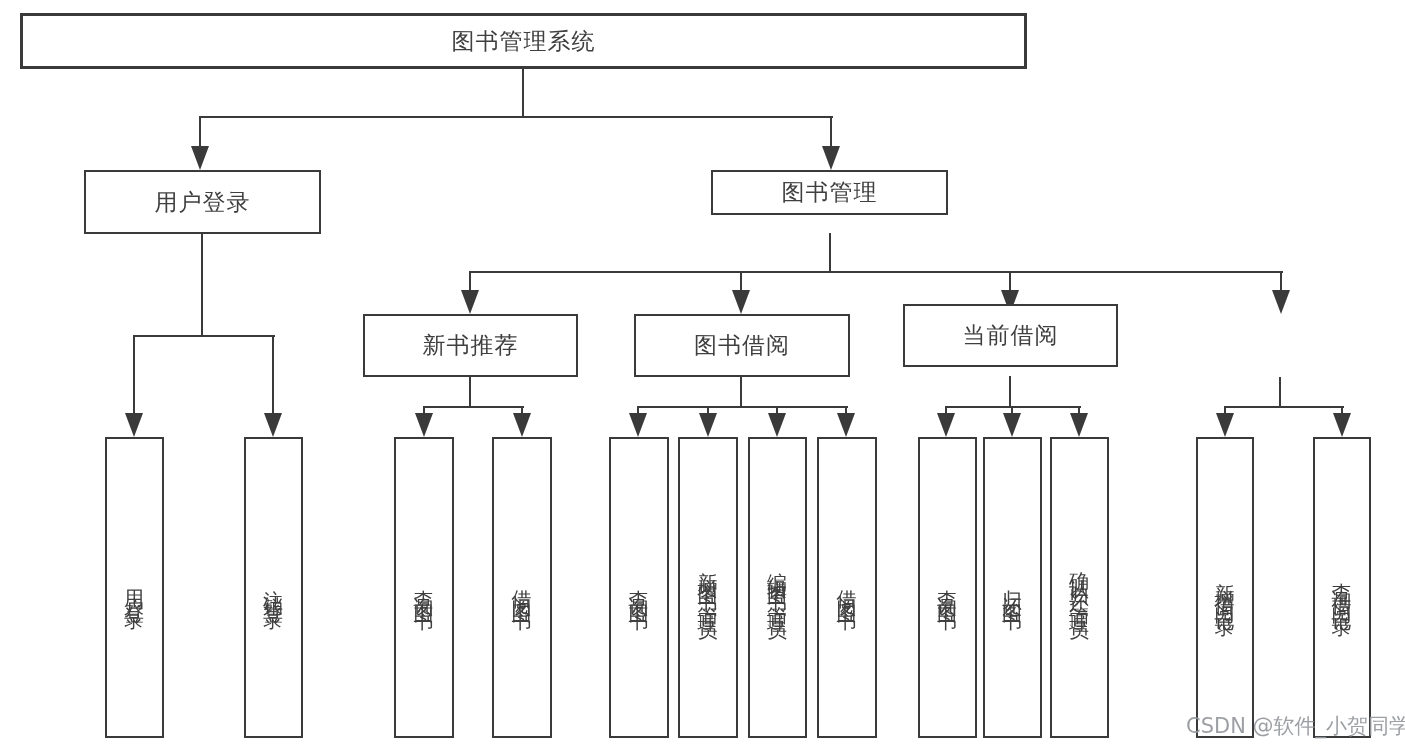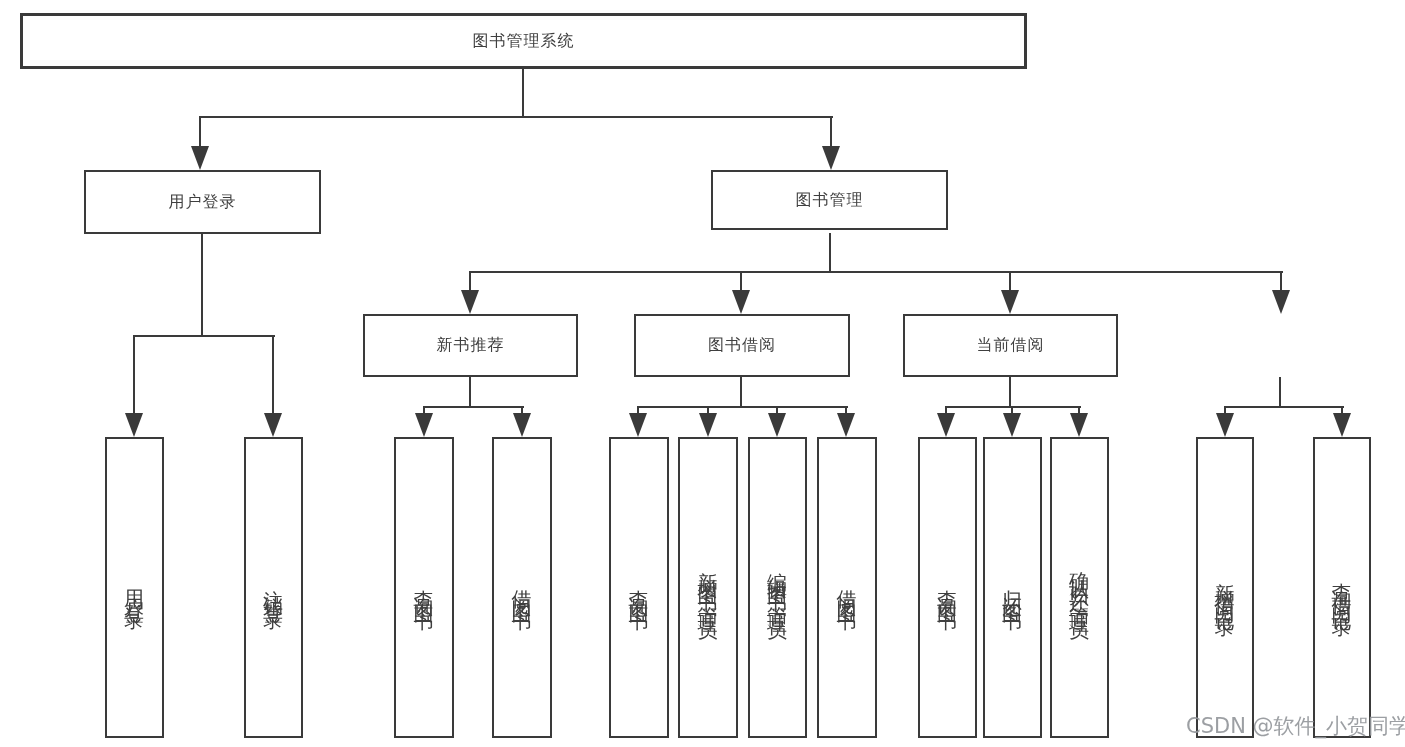--- a/index.html
+++ b/index.html
@@ -3,21 +3,21 @@
 <meta charset="utf-8">
 <style>
   html,body{margin:0;padding:0;background:#fff;}
   #stage{
     position:relative;width:1405px;height:747px;background:#fff;overflow:hidden;
     font-family:"DejaVu Sans","Liberation Sans",sans-serif;color:#3f3f3f;
   }
   .box{
     position:absolute;box-sizing:border-box;border:2px solid #3a3a3a;background:#fff;
     display:flex;align-items:center;justify-content:center;
-    font-size:16px;letter-spacing:1px;color:#3f3f3f;z-index:2;
+    font-size:23px;letter-spacing:1px;color:#3f3f3f;z-index:2;
   }
   .box.root{border-width:3px;}
   .leaf{
     writing-mode:vertical-rl;
     font-size:20px;letter-spacing:7px;line-height:1;
   }
   .leaf span{display:block;}
   .ln{position:absolute;background:#3a3a3a;z-index:1;}
   .arw{
     position:absolute;width:0;height:0;z-index:1;
@@ -30,25 +30,25 @@
   }
 </style>
 </head>
 <body>
 
 <div id="stage">
 
   <div class="box root" style="left:20px;top:13px;width:1007px;height:56px;">图书管理系统</div>
 
   <div class="box" style="left:84px;top:170px;width:237px;height:64px;">用户登录</div>
-  <div class="box" style="left:711px;top:170px;width:237px;height:60px;">图书管理</div>
+  <div class="box" style="left:711px;top:170px;width:237px;height:45px;">图书管理</div>
 
   <div class="box" style="left:363px;top:314px;width:215px;height:63px;">新书推荐</div>
   <div class="box" style="left:634px;top:314px;width:216px;height:63px;">图书借阅</div>
-  <div class="box" style="left:903px;top:314px;width:215px;height:63px;">当前借阅</div>
+  <div class="box" style="left:903px;top:304px;width:215px;height:63px;">当前借阅</div>
 
   <div class="box leaf" style="left:105px;top:437px;width:59px;height:301px;">
       <span>用户登录</span>
     </div>
   <div class="box leaf" style="left:244px;top:437px;width:59px;height:301px;">
       <span>注销登录</span>
     </div>
 
   <div class="box leaf" style="left:394px;top:437px;width:60px;height:301px;">
       <span>查询图书</span>

